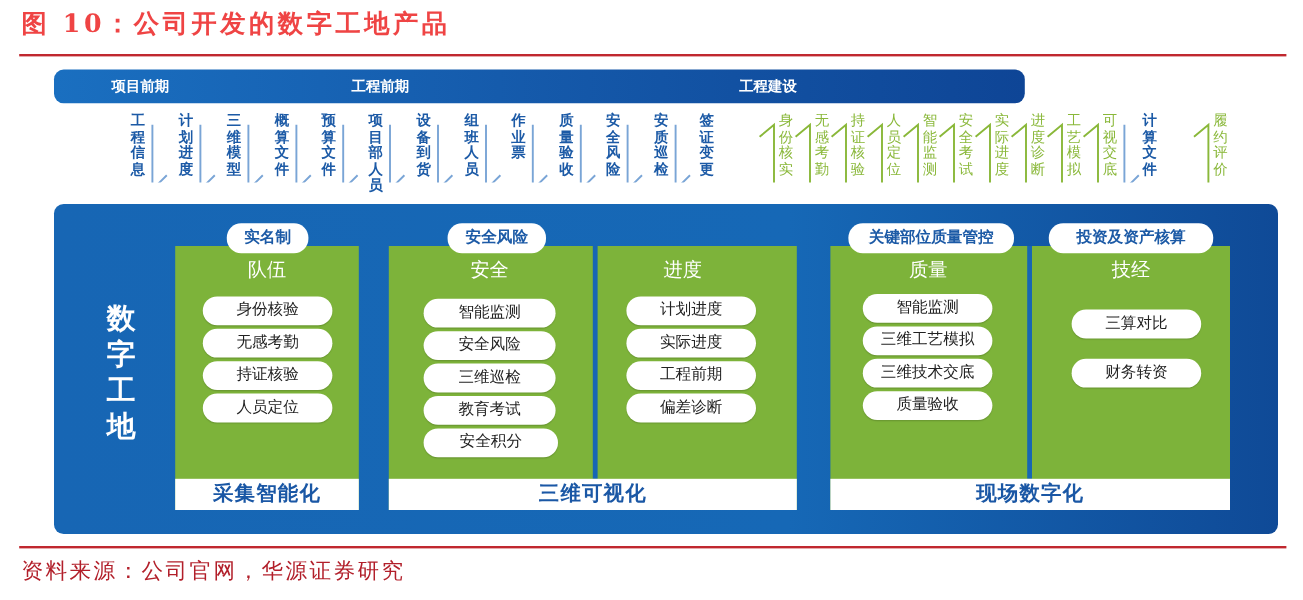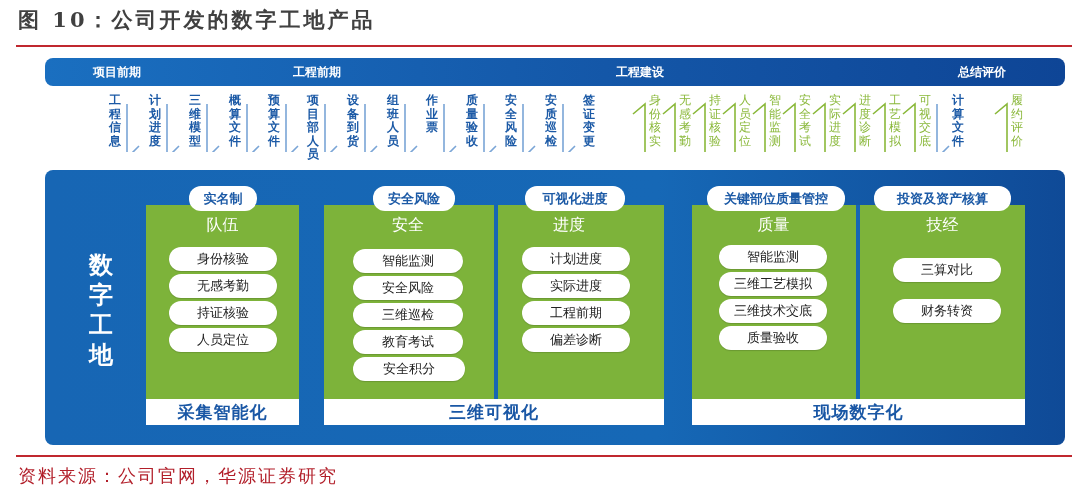--- a/index.html
+++ b/index.html
@@ -1,26 +1,26 @@
 <!DOCTYPE html>
 <html><head>
 <meta charset="utf-8">
 <style>
   * { box-sizing: border-box; margin: 0; padding: 0; }
   body { width: 1086px; height: 500px; background: #ffffff; position: relative; overflow: hidden;
          font-family: "DejaVu Sans", "Liberation Sans", sans-serif; }
   .fig-title { position: absolute; left: 18px; top: 6px; font-family: "DejaVu Serif", "Liberation Serif", serif;
-               font-size: 21px; color: #404040; letter-spacing: 3px; font-weight: bold; }
+               font-size: 21px; color: #ef4444; letter-spacing: 3px; font-weight: bold; }
   .rule { position: absolute; left: 16px; width: 1056px; height: 2px; background: #c0282f; }
   .rule.top { top: 45px; }
   .rule.bottom { top: 455px; }
   .source { position: absolute; left: 18px; top: 464px; font-family: "DejaVu Serif", "Liberation Serif", serif;
             font-size: 18px; color: #b21f2a; letter-spacing: 2px; }
 
-  .phase-bar { position: absolute; left: 45px; top: 58px; width: 1020px; height: 28px; border-radius: 8px;
+  .phase-bar { position: absolute; left: 45px; top: 58px; width: 809px; height: 28px; border-radius: 8px;
                background: linear-gradient(90deg, #1a6fc0 0%, #1457a8 55%, #0e4596 100%); }
   .phase-label { position: absolute; top: 6px; color: #fff; font-weight: bold; font-size: 12px; }
 
   .steps { position: absolute; left: 0; top: 94px; width: 1086px; height: 72px; }
   .step { position: absolute; top: 0; width: 14px; display: flex; flex-direction: column; align-items: center;
           font-weight: bold; font-size: 12px; line-height: 13.5px; }
   .step.blue { color: #1c5aa6; }
   .step.green { color: #8ab83a; font-weight: normal; }
   .sep { position: absolute; top: 6px; width: 18px; height: 52px; }
 
@@ -303,21 +303,20 @@
       <div class="col-tag" style="left:49px; width:82px;">安全风险</div>
       <div class="col-head">安全</div>
       <div class="pill" style="left:29px; width:110px; top:44px;">智能监测</div>
       <div class="pill" style="left:29px; width:110px; top:71px;">安全风险</div>
       <div class="pill" style="left:29px; width:110px; top:98px;">三维巡检</div>
       <div class="pill" style="left:29px; width:110px; top:125px;">教育考试</div>
       <div class="pill" style="left:29px; width:112px; top:152px;">安全积分</div>
     </div>
     <div class="col-divider" style="left:170px;"></div>
     <div class="col" style="left:174px; width:166px;">
-      <div class="col-tag" style="left:27px; width:100px;">可视化进度</div>
       <div class="col-head" style="right:24px;">进度</div>
       <div class="pill" style="left:24px; width:108px; top:42px;">计划进度</div>
       <div class="pill" style="left:24px; width:108px; top:69px;">实际进度</div>
       <div class="pill" style="left:24px; width:108px; top:96px;">工程前期</div>
       <div class="pill" style="left:24px; width:108px; top:123px;">偏差诊断</div>
     </div>
     <div class="group-footer">三维可视化</div>
   </div>
 
   <div class="group" style="left:647px; width:333px;">

